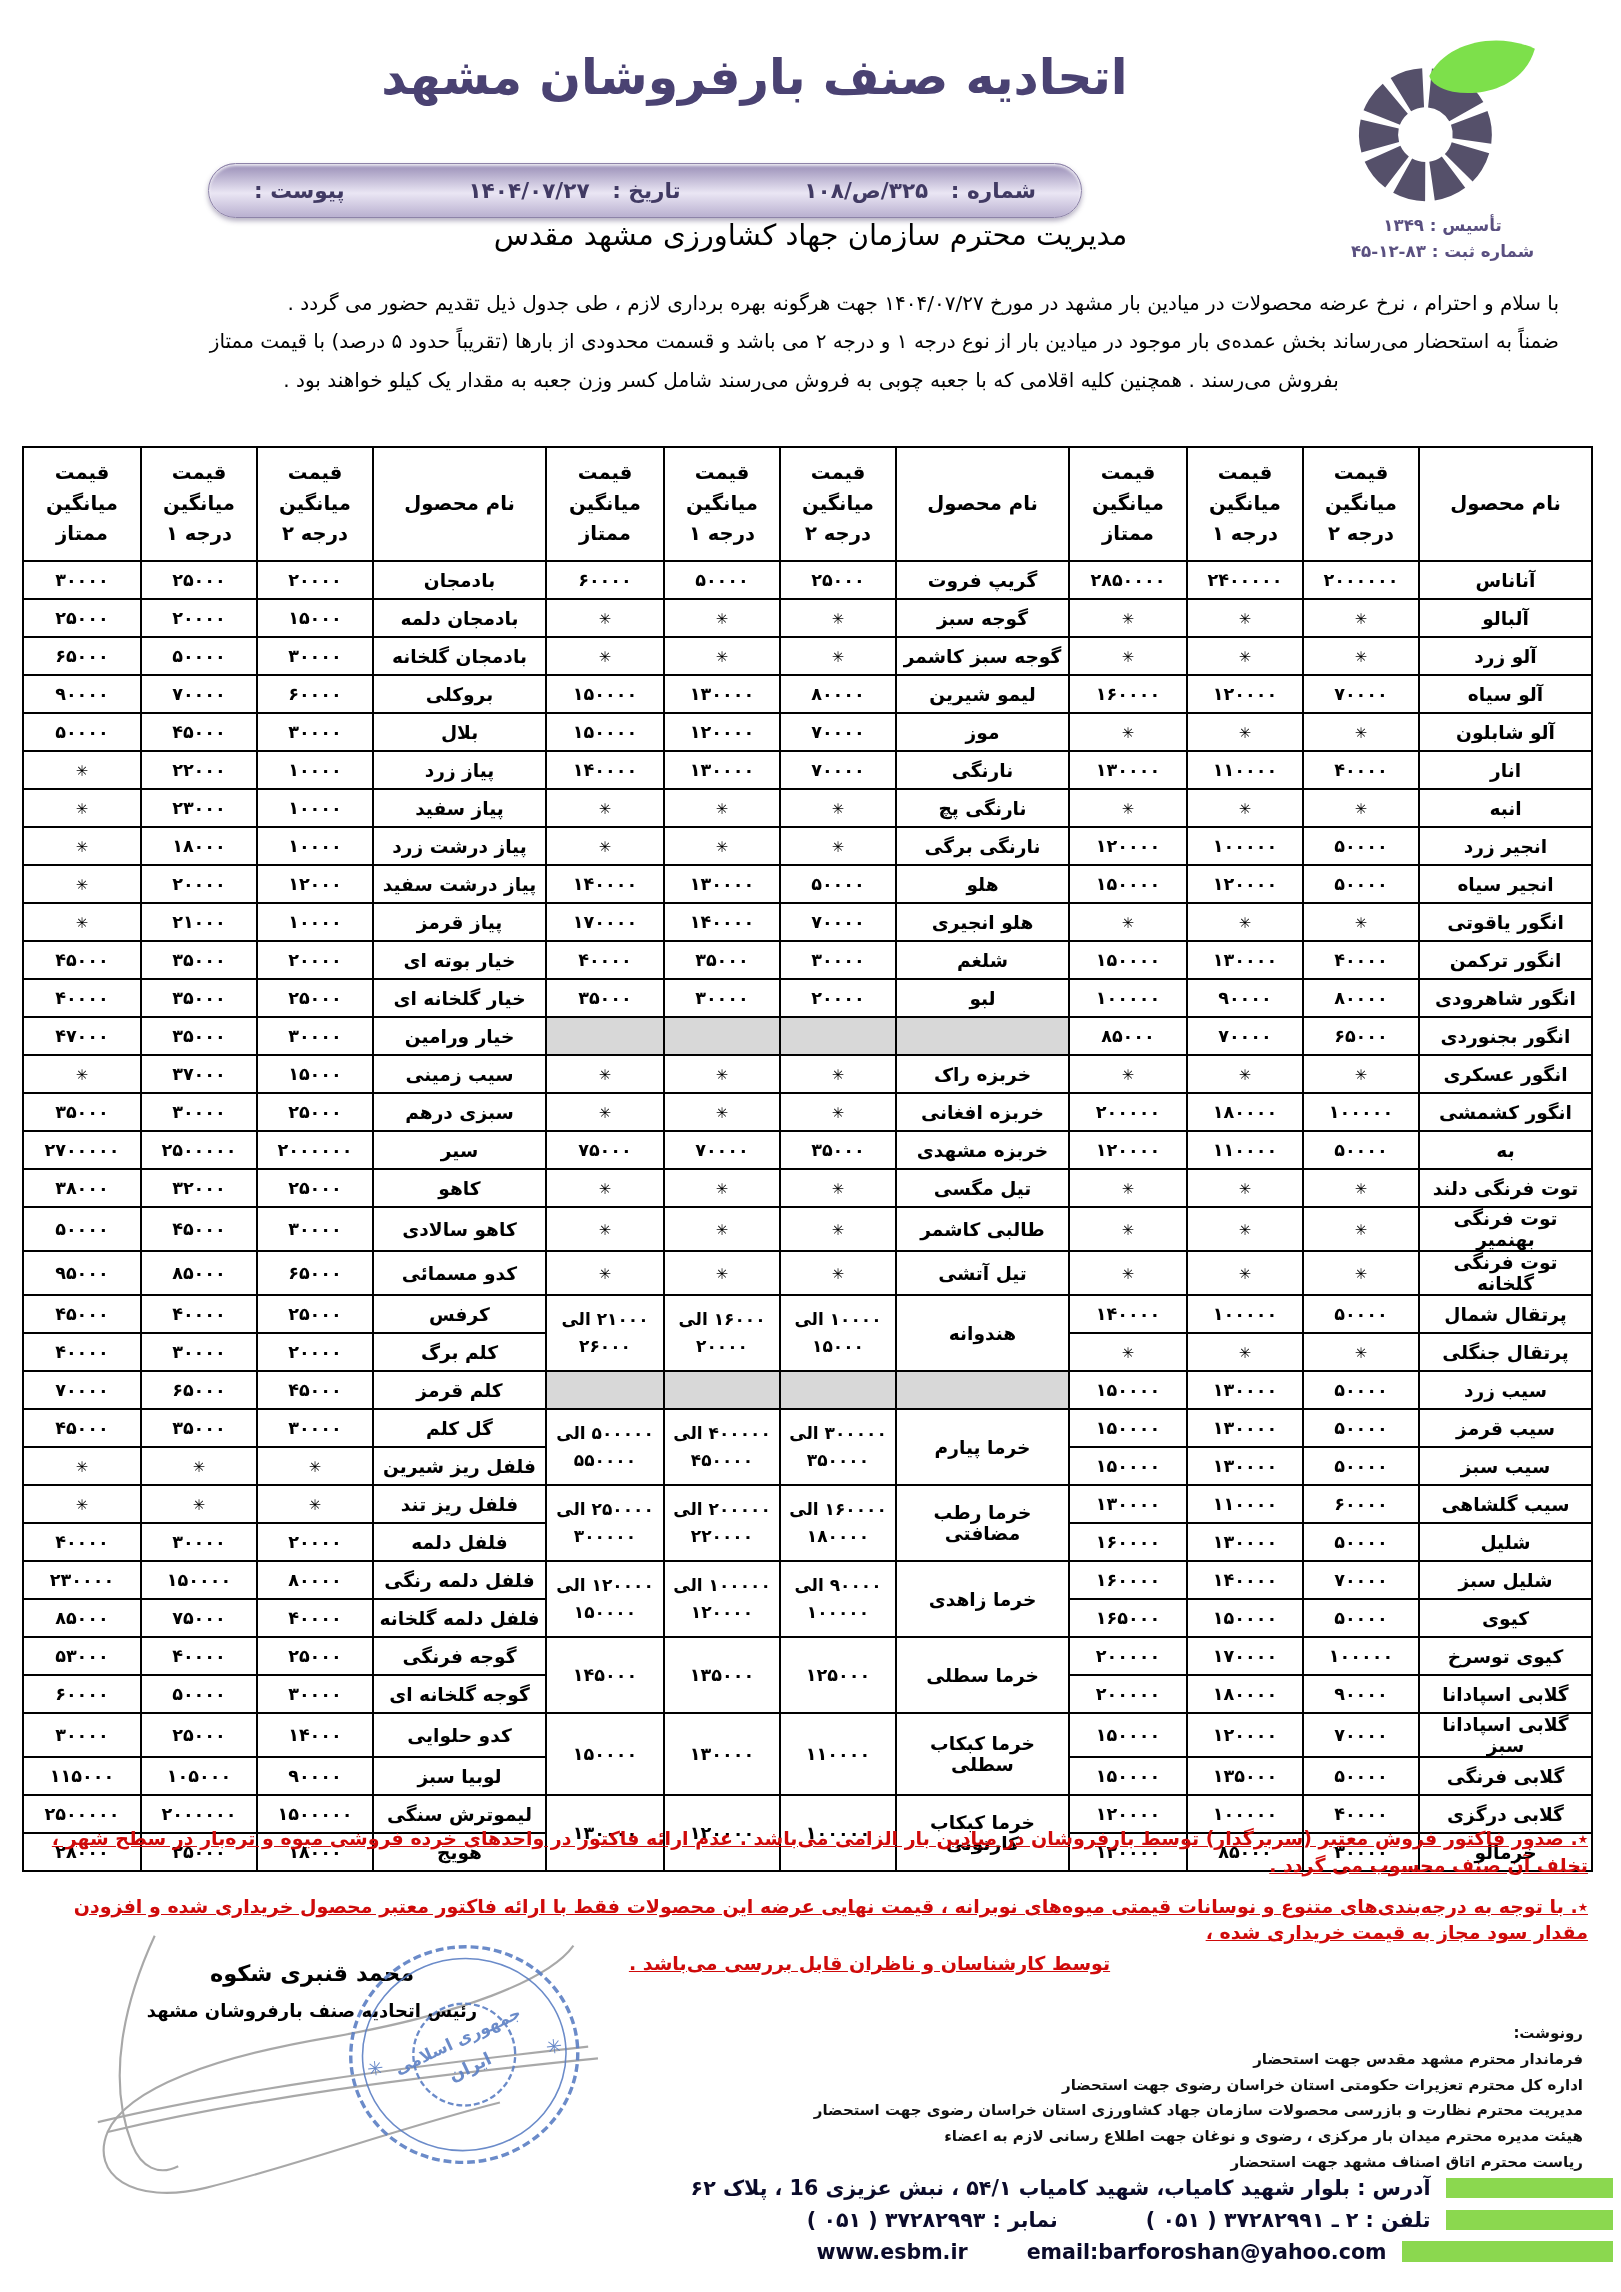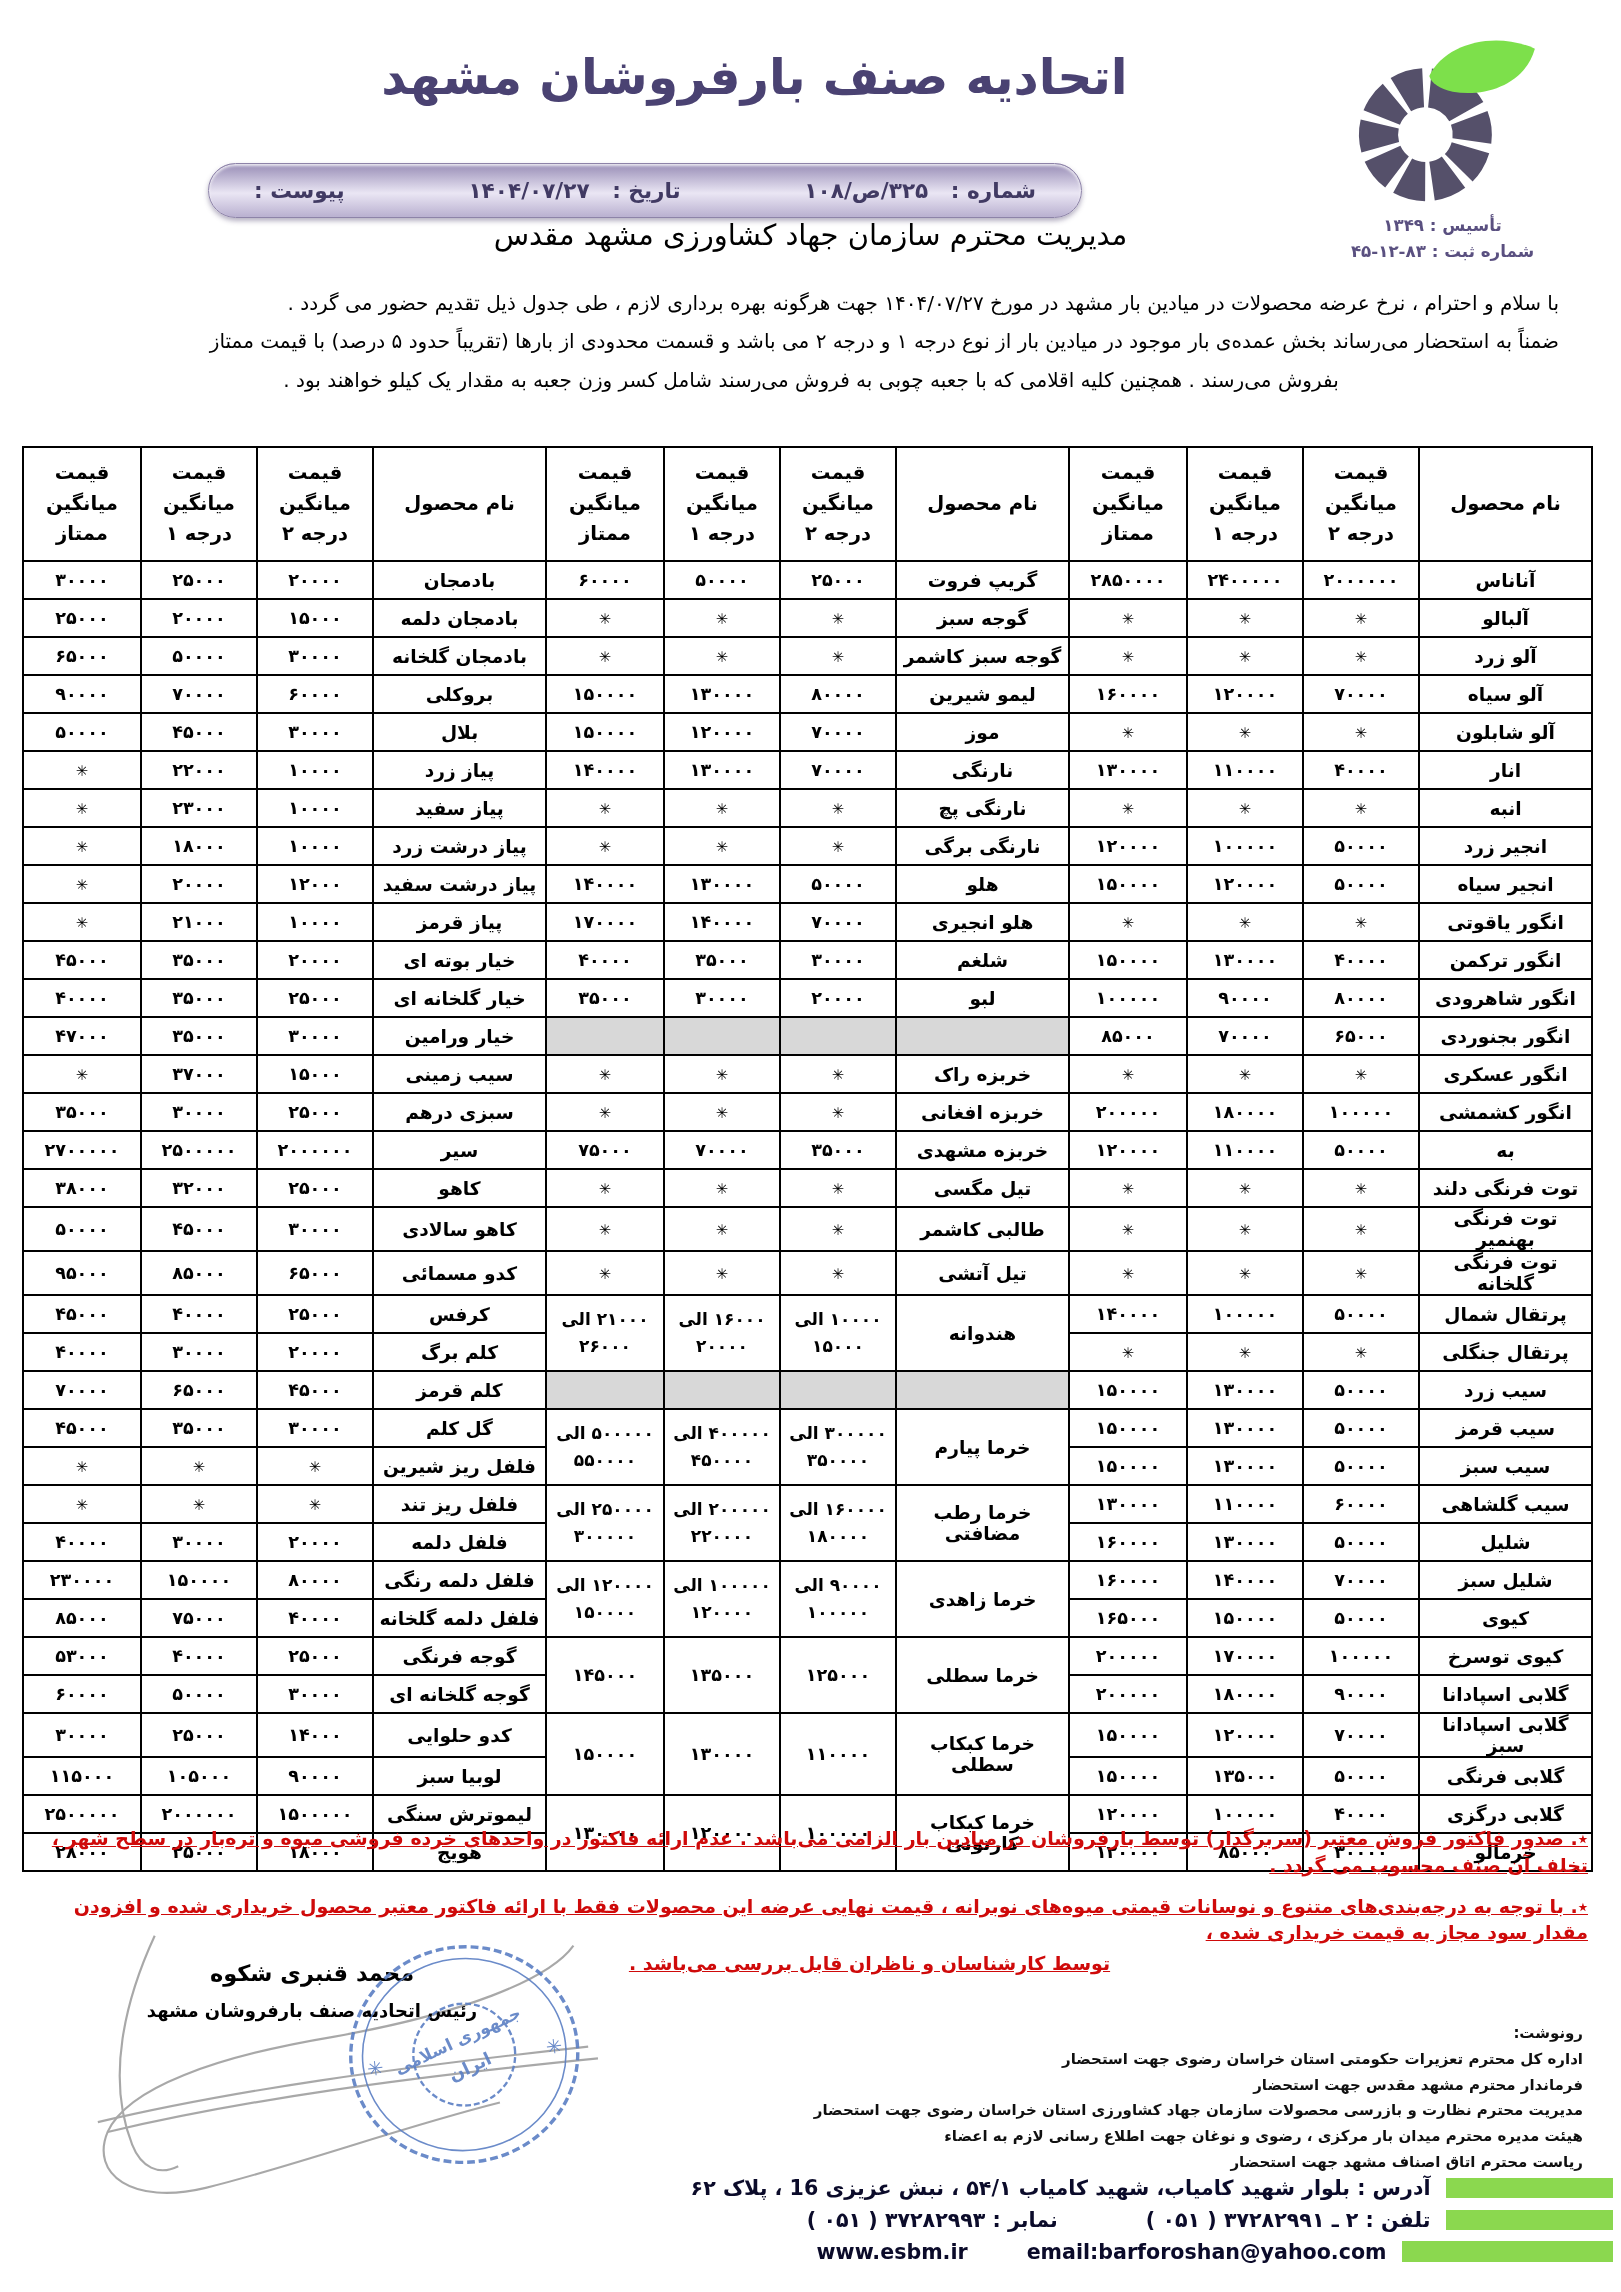--- a/index.html
+++ b/index.html
@@ -646,22 +646,22 @@
       <text x="126" y="138" font-size="18" font-weight="bold">ایران</text>
     </g>
     <g fill="#5b7fc4" font-size="20" text-anchor="middle">
       <text x="34" y="128">✳</text>
         <text x="218" y="128">✳</text>
     </g>
   </svg>
 
   <div class="cc">
     <div>رونوشت:</div>
+    <div>فرماندار محترم مشهد مقدس جهت استحضار</div>
     <div>اداره کل محترم تعزیرات حکومتی استان خراسان رضوی جهت استحضار</div>
-    <div>فرماندار محترم مشهد مقدس جهت استحضار</div>
     <div>مدیریت محترم نظارت و بازرسی محصولات سازمان جهاد کشاورزی استان خراسان رضوی جهت استحضار</div>
     <div>هیئت مدیره محترم میدان بار مرکزی ، رضوی و نوغان جهت اطلاع رسانی لازم به اعضاء</div>
     <div>ریاست محترم اتاق اصناف مشهد جهت استحضار</div>
   </div>
 
   <div class="footer">
     <div class="f-row">
       <span class="g-bar"></span>
       <span class="txt">آدرس : بلوار شهید کامیاب، شهید کامیاب ۵۴/۱ ، نبش عزیزی 16 ، پلاک ۶۲</span>
     </div>

